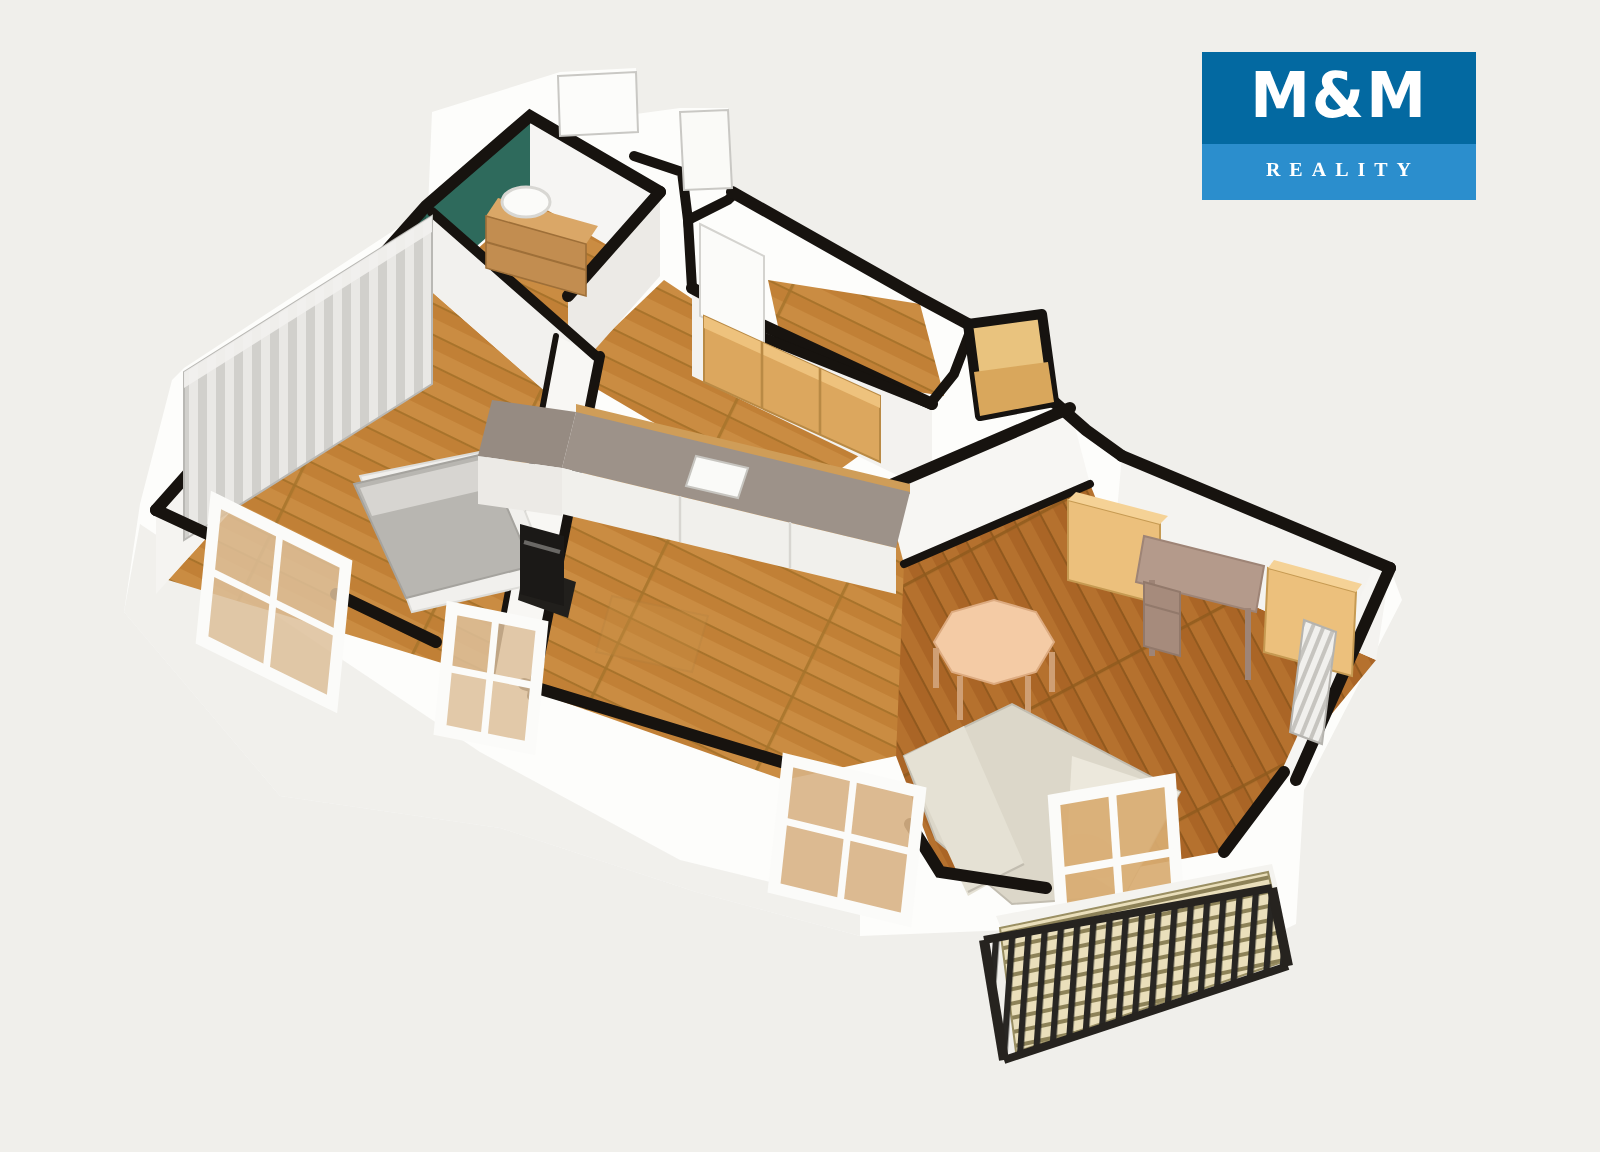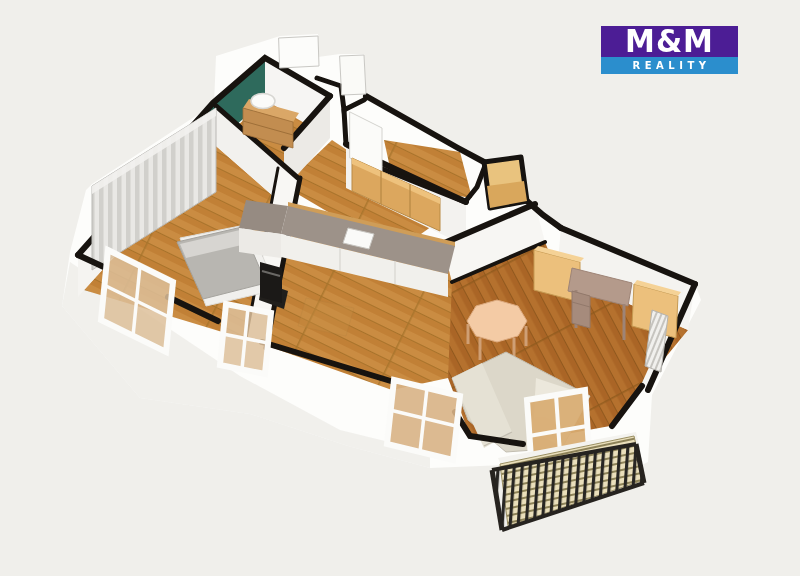--- a/index.html
+++ b/index.html
@@ -1,22 +1,22 @@
 <!DOCTYPE html>
 <html><head>
 <meta charset="utf-8">
 <style>
   html,body{margin:0;padding:0;}
   body{width:800px;height:576px;overflow:hidden;background:#f0efeb;font-family:"DejaVu Sans","Liberation Sans",sans-serif;}
   .stage{position:relative;width:800px;height:576px;background:#f0efeb;}
   .stage svg{position:absolute;left:0;top:0;}
   .logo{position:absolute;left:601px;top:26px;width:137px;box-shadow:0 0 0 0;}
-  .logo-top{height:31px;background:#4c1d95;display:flex;align-items:center;justify-content:center;}
+  .logo-top{height:46px;background:#0369a1;display:flex;align-items:center;justify-content:center;}
   .logo-top span{color:#fff;font-weight:bold;font-size:30px;letter-spacing:1px;line-height:1;transform:scaleY(1.05);}
-  .logo-bottom{height:17px;background:#2b8ecd;display:flex;align-items:center;justify-content:center;}
+  .logo-bottom{height:28px;background:#2b8ecd;display:flex;align-items:center;justify-content:center;font-family:Liberation Serif, serif;}
   .logo-bottom span{color:#fff;font-weight:bold;font-size:10px;letter-spacing:4.5px;line-height:1;padding-left:4px;}
 </style>
 </head>
 <body>
 
 <div class="stage">
 
 <svg width="800" height="576" viewBox="0 0 800 576">
   <defs>
     <pattern id="woodA" width="90" height="14" patternUnits="userSpaceOnUse" patternTransform="rotate(26)">

